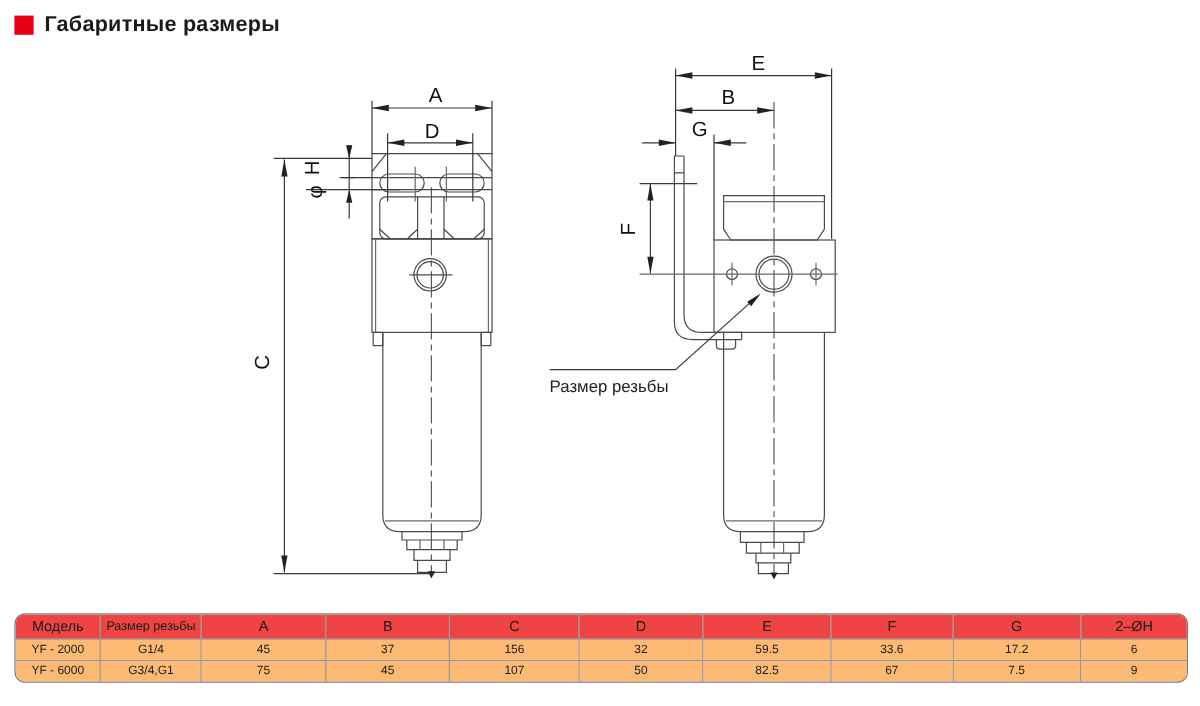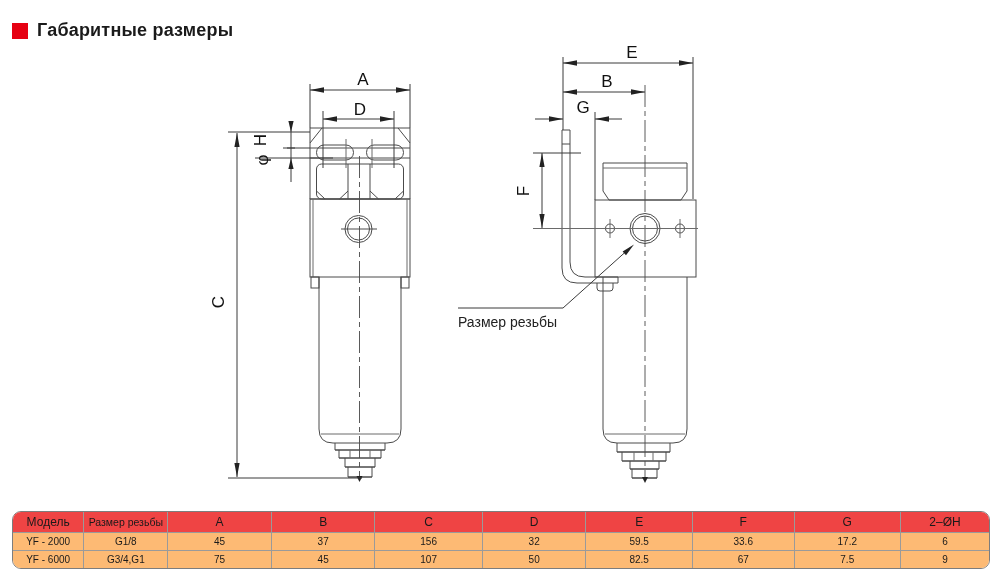--- a/index.html
+++ b/index.html
@@ -1,19 +1,19 @@
 <!DOCTYPE html>
 <html><head>
 <meta charset="utf-8">
 <style>
   html,body{margin:0;padding:0;background:#ffffff;}
   body{width:1000px;height:588px;position:relative;font-family:"Liberation Sans",sans-serif;color:#1a1a1a;overflow:hidden;}
 
   
-  .title-row{position:absolute;left:12px;top:20px;display:flex;align-items:center;gap:9px;}
+  .title-row{position:absolute;left:12px;top:10px;display:flex;align-items:center;gap:9px;}
   .title-bullet{width:16px;height:16px;background:#e60012;flex:0 0 auto;}
   .title-text{font-size:18px;font-weight:bold;letter-spacing:.2px;}
 
   
   .drawing-svg{position:absolute;left:0;top:30px;width:1000px;height:470px;}
   .ln{fill:none;stroke:#4a4a4a;stroke-width:1;}
   .ln-thin{fill:none;stroke:#6a6a6a;stroke-width:1;}
   .cl{fill:none;stroke:#5a5a5a;stroke-width:1;stroke-dasharray:22 4 5 4;}
   .dim{fill:none;stroke:#3a3a3a;stroke-width:1;}
   .arr{fill:#222;stroke:none;}
@@ -190,21 +190,21 @@
         <th>D</th>
         <th>E</th>
         <th>F</th>
         <th>G</th>
         <th>2–ØH</th>
       </tr>
     </thead>
     <tbody>
       <tr>
         <td>YF - 2000</td>
-        <td>G1/8</td>
+        <td>G1/4</td>
         <td>45</td>
         <td>37</td>
         <td>156</td>
         <td>32</td>
         <td>59.5</td>
         <td>33.6</td>
         <td>17.2</td>
         <td>6</td>
       </tr>
       <tr>

